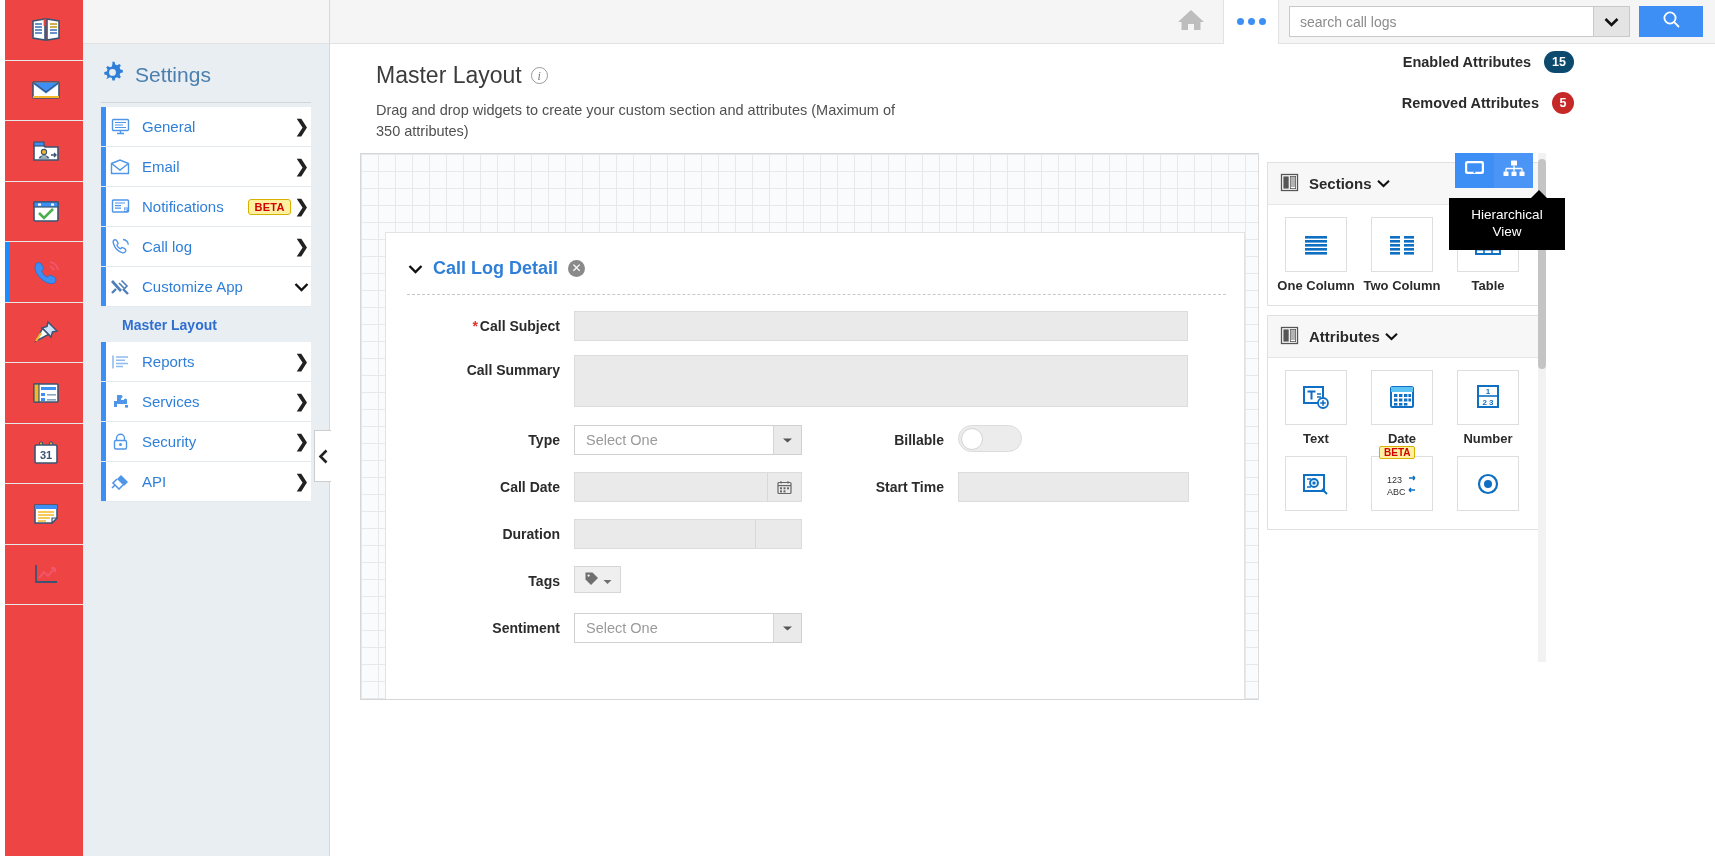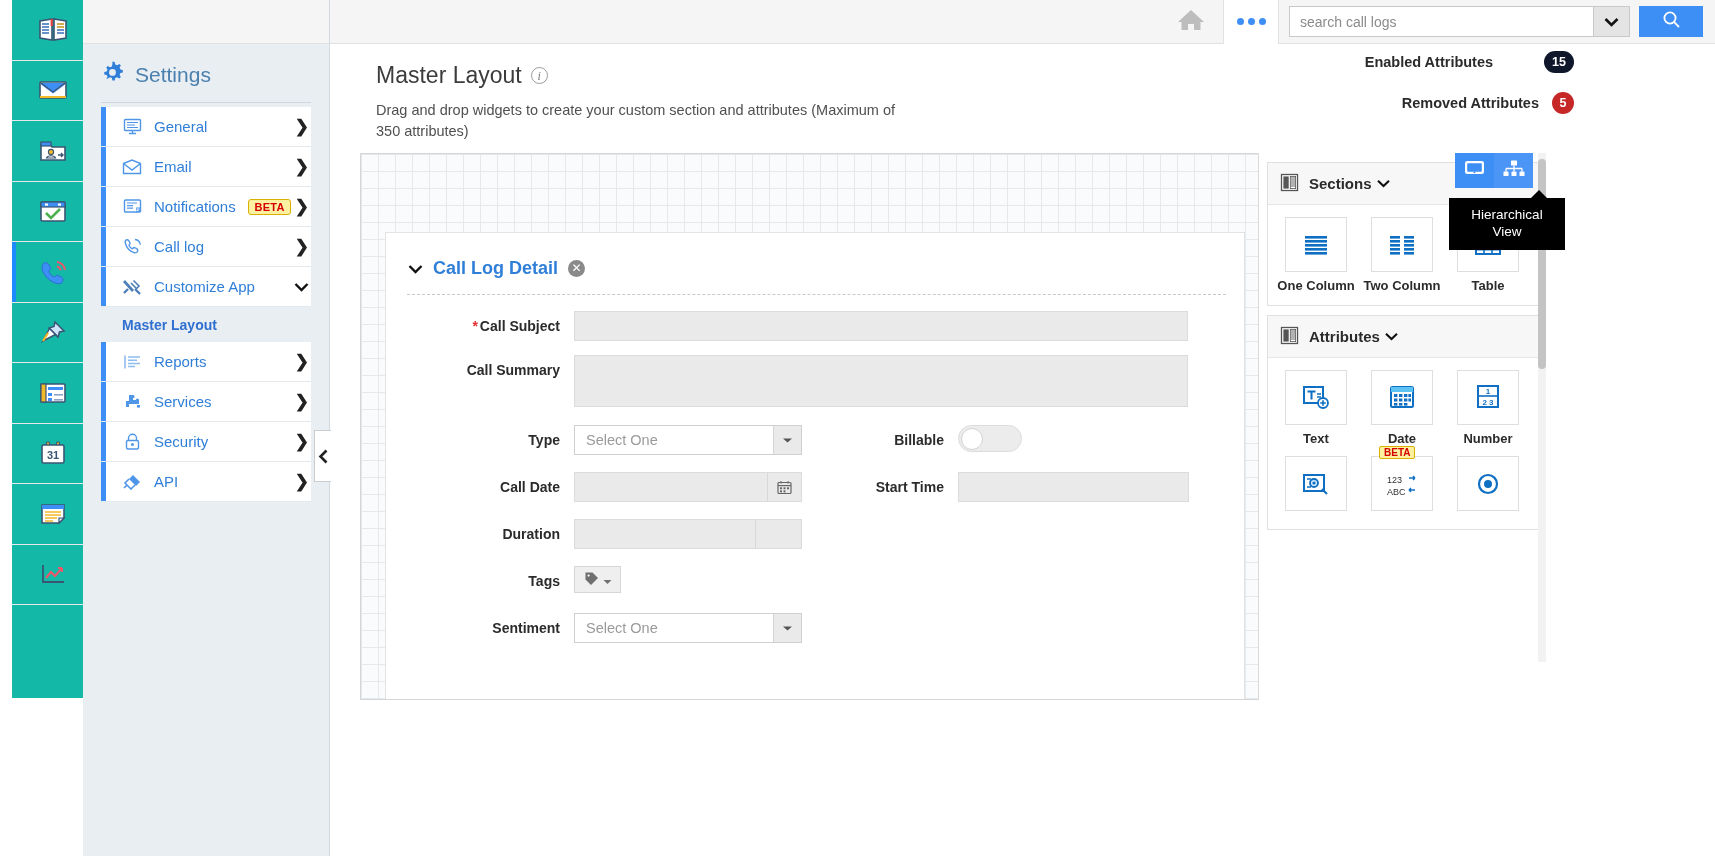--- a/index.html
+++ b/index.html
@@ -13,23 +13,23 @@
     color: #333;
   }
   #app {
     position: relative;
     width: 1715px; height: 856px;
     background: #fff;
   }
 
   
   .rail {
-    position: absolute; left: 12px; top: 0;
-    width: 83px; height: 698px;
-    background: #14b8a6;
+    position: absolute; left: 5px; top: 0;
+    width: 83px; height: 856px;
+    background: #ef4444;
     border-right: 1px solid #d9d9d9;
   }
   .rail-item {
     position: relative;
     height: 60.5px;
     border-bottom: 1px solid #e8e8e8;
     display: flex; align-items: center; justify-content: center;
     cursor: pointer;
   }
   .rail-item.active::before {
@@ -61,21 +61,21 @@
     margin: 6px 18px 4px 18px;
     border-top: 1px solid #cfd6dd;
   }
   .menu { padding: 0 18px 0 18px; }
   .menu-item {
     position: relative;
     display: flex; align-items: center;
     height: 40px;
     background: #fff;
     border-bottom: 1px solid #e4e9ee;
-    padding-left: 20px;
+    padding-left: 8px;
     cursor: pointer;
   }
   .menu-item::before {
     content: "";
     position: absolute; left: 0; top: 0; bottom: 0;
     width: 5px; background: #3d8ef5;
   }
   .menu-label {
     font-size: 15px; color: #2f7fd8;
     flex: 1 1 auto;
@@ -222,21 +222,21 @@
     margin-bottom: 19px;
     font-size: 14.5px; font-weight: bold; color: #2b2b2b;
   }
   .pill {
     min-width: 29px; height: 22px;
     border-radius: 11px;
     color: #fff; font-size: 12.5px; font-weight: bold;
     display: flex; align-items: center; justify-content: center;
     padding: 0 8px;
   }
-  .pill.green { background: #0f172a; margin-left: 38px; }
+  .pill.green { background: #0c4a6e; }
   .pill.red { background: #c62828; min-width: 22px; border-radius: 50%; padding: 0; width: 22px; }
 
   
   .canvas-wrap {
     position: absolute; left: 30px; top: 108px;
     width: 922px; height: 547px;
     border: 1px solid #d6d6d6;
     background:
       repeating-linear-gradient(to right, #e6e9ec 0 1px, transparent 1px 17px),
       repeating-linear-gradient(to bottom, #e6e9ec 0 1px, transparent 1px 17px),

